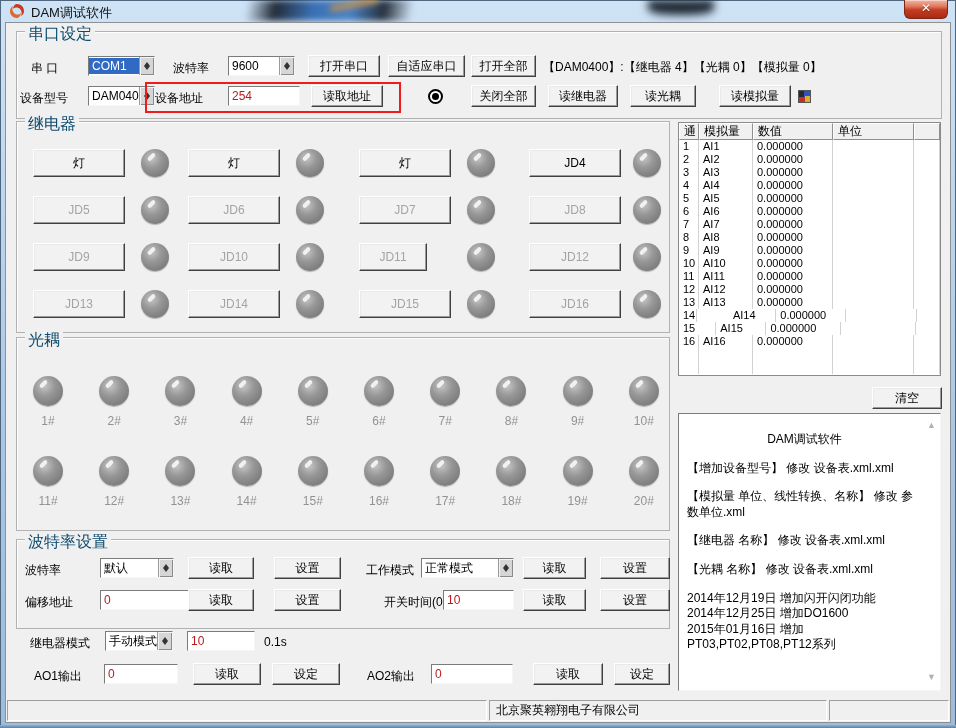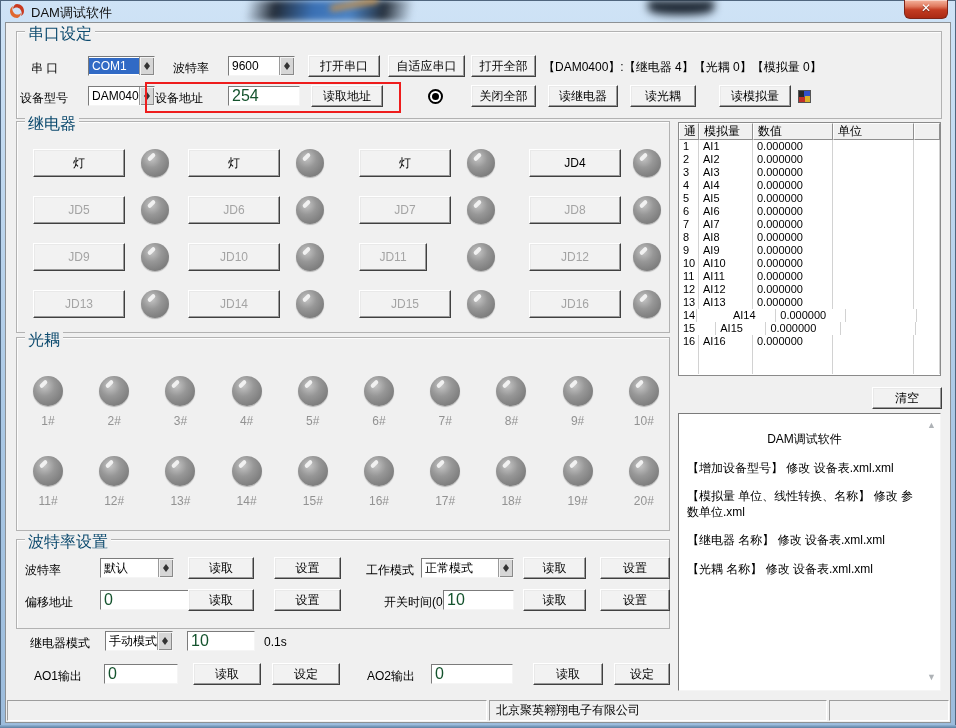--- a/index.html
+++ b/index.html
@@ -32,21 +32,21 @@
   .group { position:absolute; border:1px solid #b2b2b2; box-shadow:1px 1px 0 rgba(255,255,255,.85) inset; }
   .group-label { position:absolute; top:-8px; left:8px; background:#f0f0f0; padding:0 3px;
     font-size:16px; color:#0c4a6e; white-space:nowrap; }
   .lbl { position:absolute; font-size:12px; white-space:nowrap; }
   .btn { position:absolute; display:flex; align-items:center; justify-content:center;
     background:#f2f2f2; font-size:12px; color:#000; cursor:pointer;
     border:1px solid; border-color:#ffffff #404040 #404040 #ffffff;
     box-shadow:inset -1px -1px 0 #9a9a9a, inset 1px 1px 0 #e9e9e9; }
   .btn.disabled { color:#a4a4a4; }
   .input { position:absolute; background:#fff; border:1px solid; border-color:#7b7b7b #f5f5f5 #f5f5f5 #7b7b7b;
-    font-size:16px; font-family:"Liberation Sans","DejaVu Sans",sans-serif; padding:1px 3px; color:#14532d; outline:none; }
+    font-size:12px; font-family:"Liberation Sans","DejaVu Sans",sans-serif; padding:1px 3px; color:#b91c1c; outline:none; }
   .combo { position:absolute; background:#fff; border:1px solid; border-color:#7b7b7b #f5f5f5 #f5f5f5 #7b7b7b;
     display:flex; align-items:center; cursor:pointer; }
   .combo-text { flex:1; padding:1px 3px; font-size:12px; white-space:nowrap; overflow:hidden; }
   .combo-text.selected { background:#316ac5; color:#fff; }
   .combo-btn { position:relative; width:15px; align-self:stretch; background:#d6d6d6;
     border-left:1px solid #9a9a9a; box-shadow:inset 1px 1px 0 #f4f4f4, inset -1px -1px 0 #8a8a8a; }
   .combo-btn::before { content:''; position:absolute; top:2px; left:4px;
     border:3px solid transparent; border-bottom:4px solid #333; }
   .combo-btn::after { content:''; position:absolute; bottom:2px; left:4px;
     border:3px solid transparent; border-top:4px solid #333; }
@@ -359,20 +359,25 @@
 
     <div class="info" style="left:672px;top:390px;width:263px;height:278px;">
       <div class="info-inner">
         <div class="info-title">DAM调试软件</div>
         <div id="info-paras">
             <div class="info-para" style="">【增加设备型号】 修改  设备表.xml.xml</div>
             <div class="info-para" style="">【模拟量 单位、线性转换、名称】 修改 参数单位.xml</div>
             <div class="info-para" style="">【继电器 名称】 修改  设备表.xml.xml</div>
             <div class="info-para" style="">【光耦 名称】 修改  设备表.xml.xml</div>
           </div>
+        <div class="info-log" id="info-log">
+            <div class="" style="">2014年12月19日  增加闪开闪闭功能</div>
+            <div class="" style="">2014年12月25日  增加DO1600</div>
+            <div class="" style="">2015年01月16日  增加PT03,PT02,PT08,PT12系列</div>
+          </div>
       </div>
       <span class="scroll-arrow" style="top:6px;">▲</span>
       <span class="scroll-arrow" style="bottom:6px;">▼</span>
     </div>
 
     <div class="group" style="left:10px;top:516px;width:654px;height:90px;">
       <span class="group-label">波特率设置</span>
       <span class="lbl" style="left:8px;top:22px;">波特率</span>
       <div class="combo" style="left:83px;top:18px;width:74px;height:20px;">
         <span class="combo-text">默认</span>

